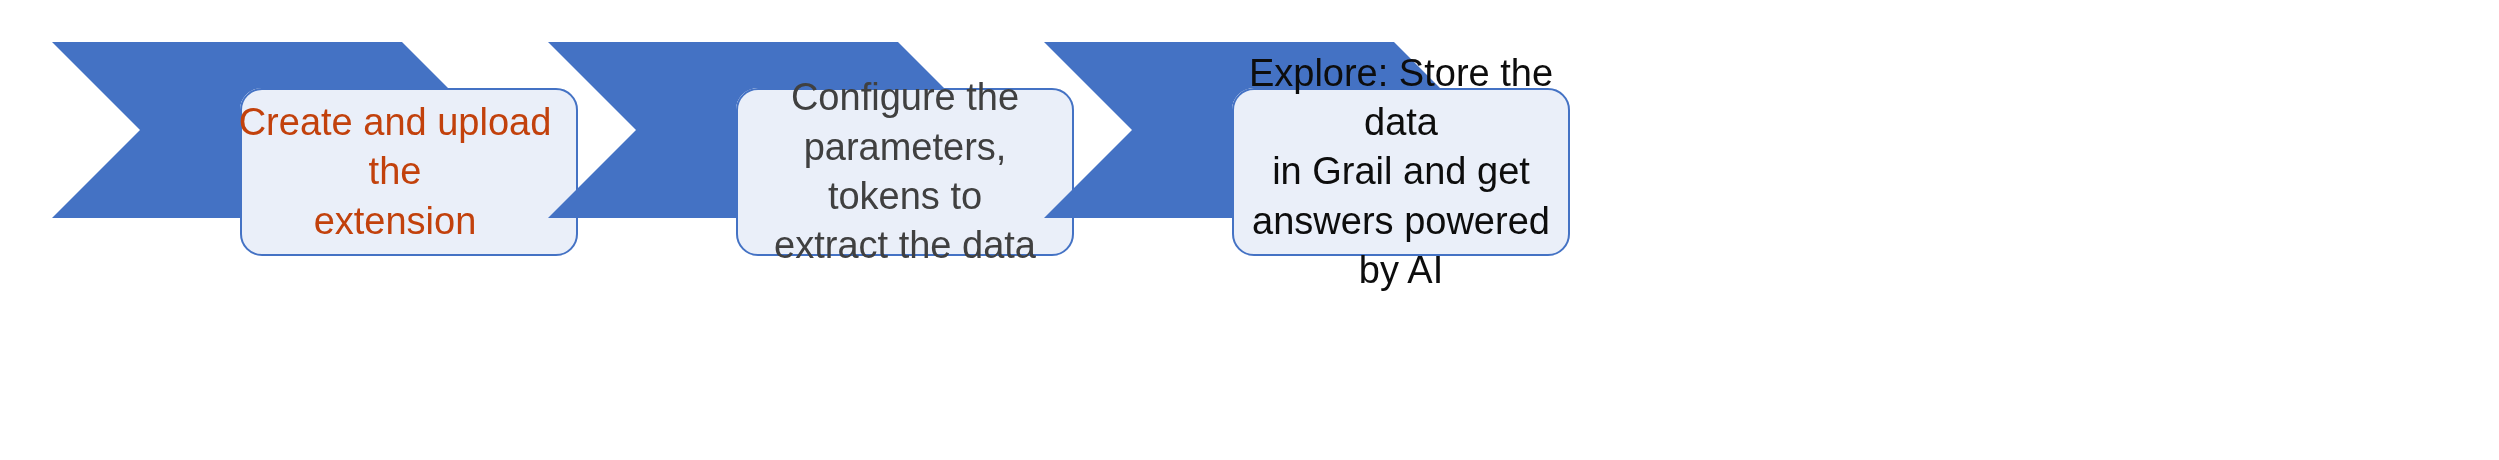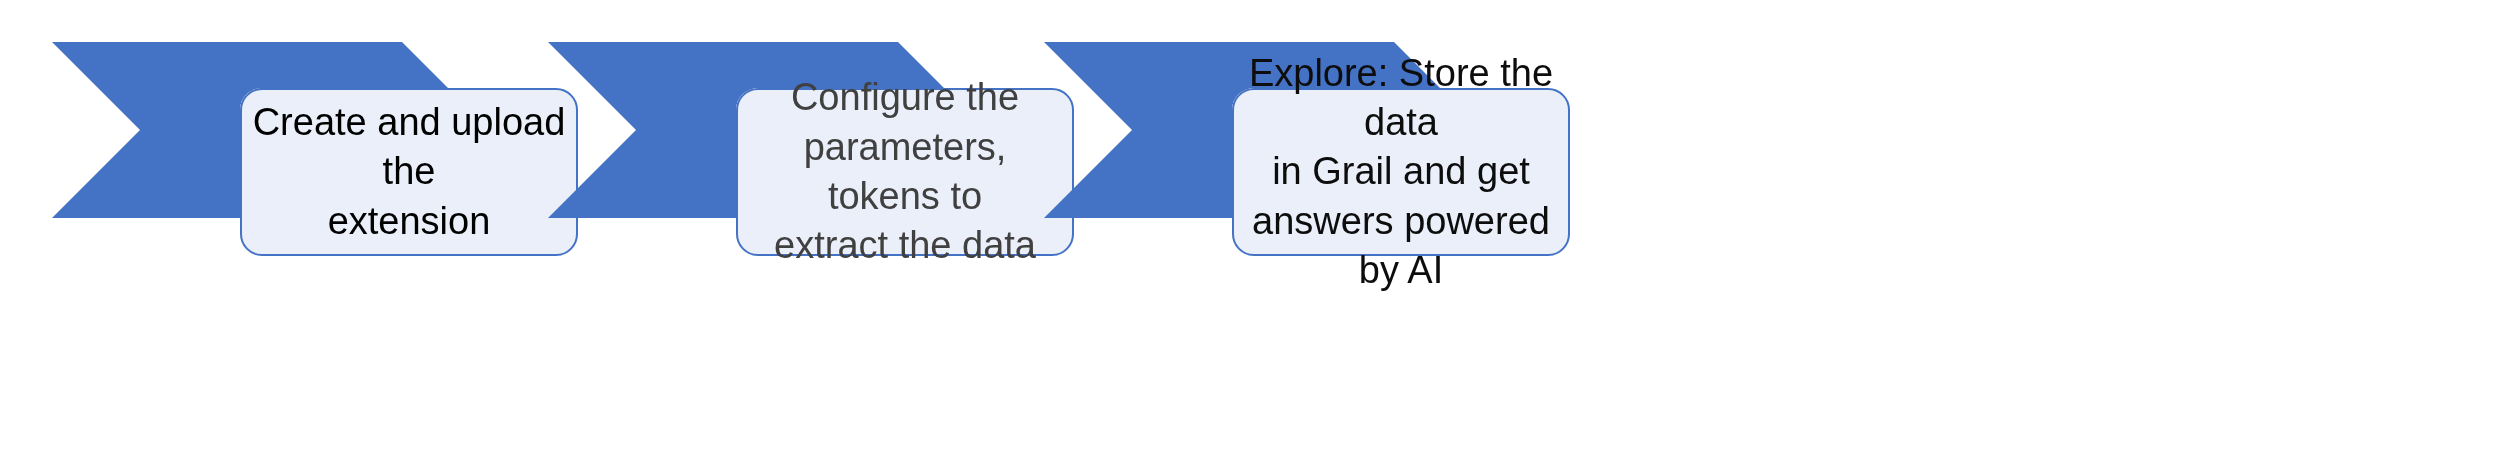--- a/index.html
+++ b/index.html
@@ -90,21 +90,21 @@
 </head>
 <body>
 
 <div id="canvas" style="background: rgb(255, 255, 255);">
 
   <div class="step">
     <div class="chevron" style="left: 52px; width: 438px; background: rgb(68, 114, 196);"></div>
     <div class="card-base" style="left: 240px; width: 338px; background: rgb(255, 255, 255);"></div>
     <div class="card-wash" style="left:240px; width:338px;"></div>
     <div class="card" style="left: 240px; width: 338px; border-color: rgb(68, 114, 196);"></div>
-    <div class="card-label" style="left: 240px; width: 338px; color: #000000;">Create and upload the
+    <div class="card-label" style="left: 226px; width: 338px; color: #c2410c;">Create and upload the
 extension</div>
   </div>
 
   <div class="step">
     <div class="chevron" style="left: 548px; width: 438px; background: rgb(68, 114, 196);"></div>
     <div class="card-base" style="left: 736px; width: 338px; background: rgb(255, 255, 255);"></div>
     <div class="card-wash" style="left:736px; width:338px;"></div>
     <div class="card" style="left: 736px; width: 338px; border-color: rgb(68, 114, 196);"></div>
     <div class="card-label" style="left: 736px; width: 338px; color: #404040;">Configure the
 parameters, tokens to

